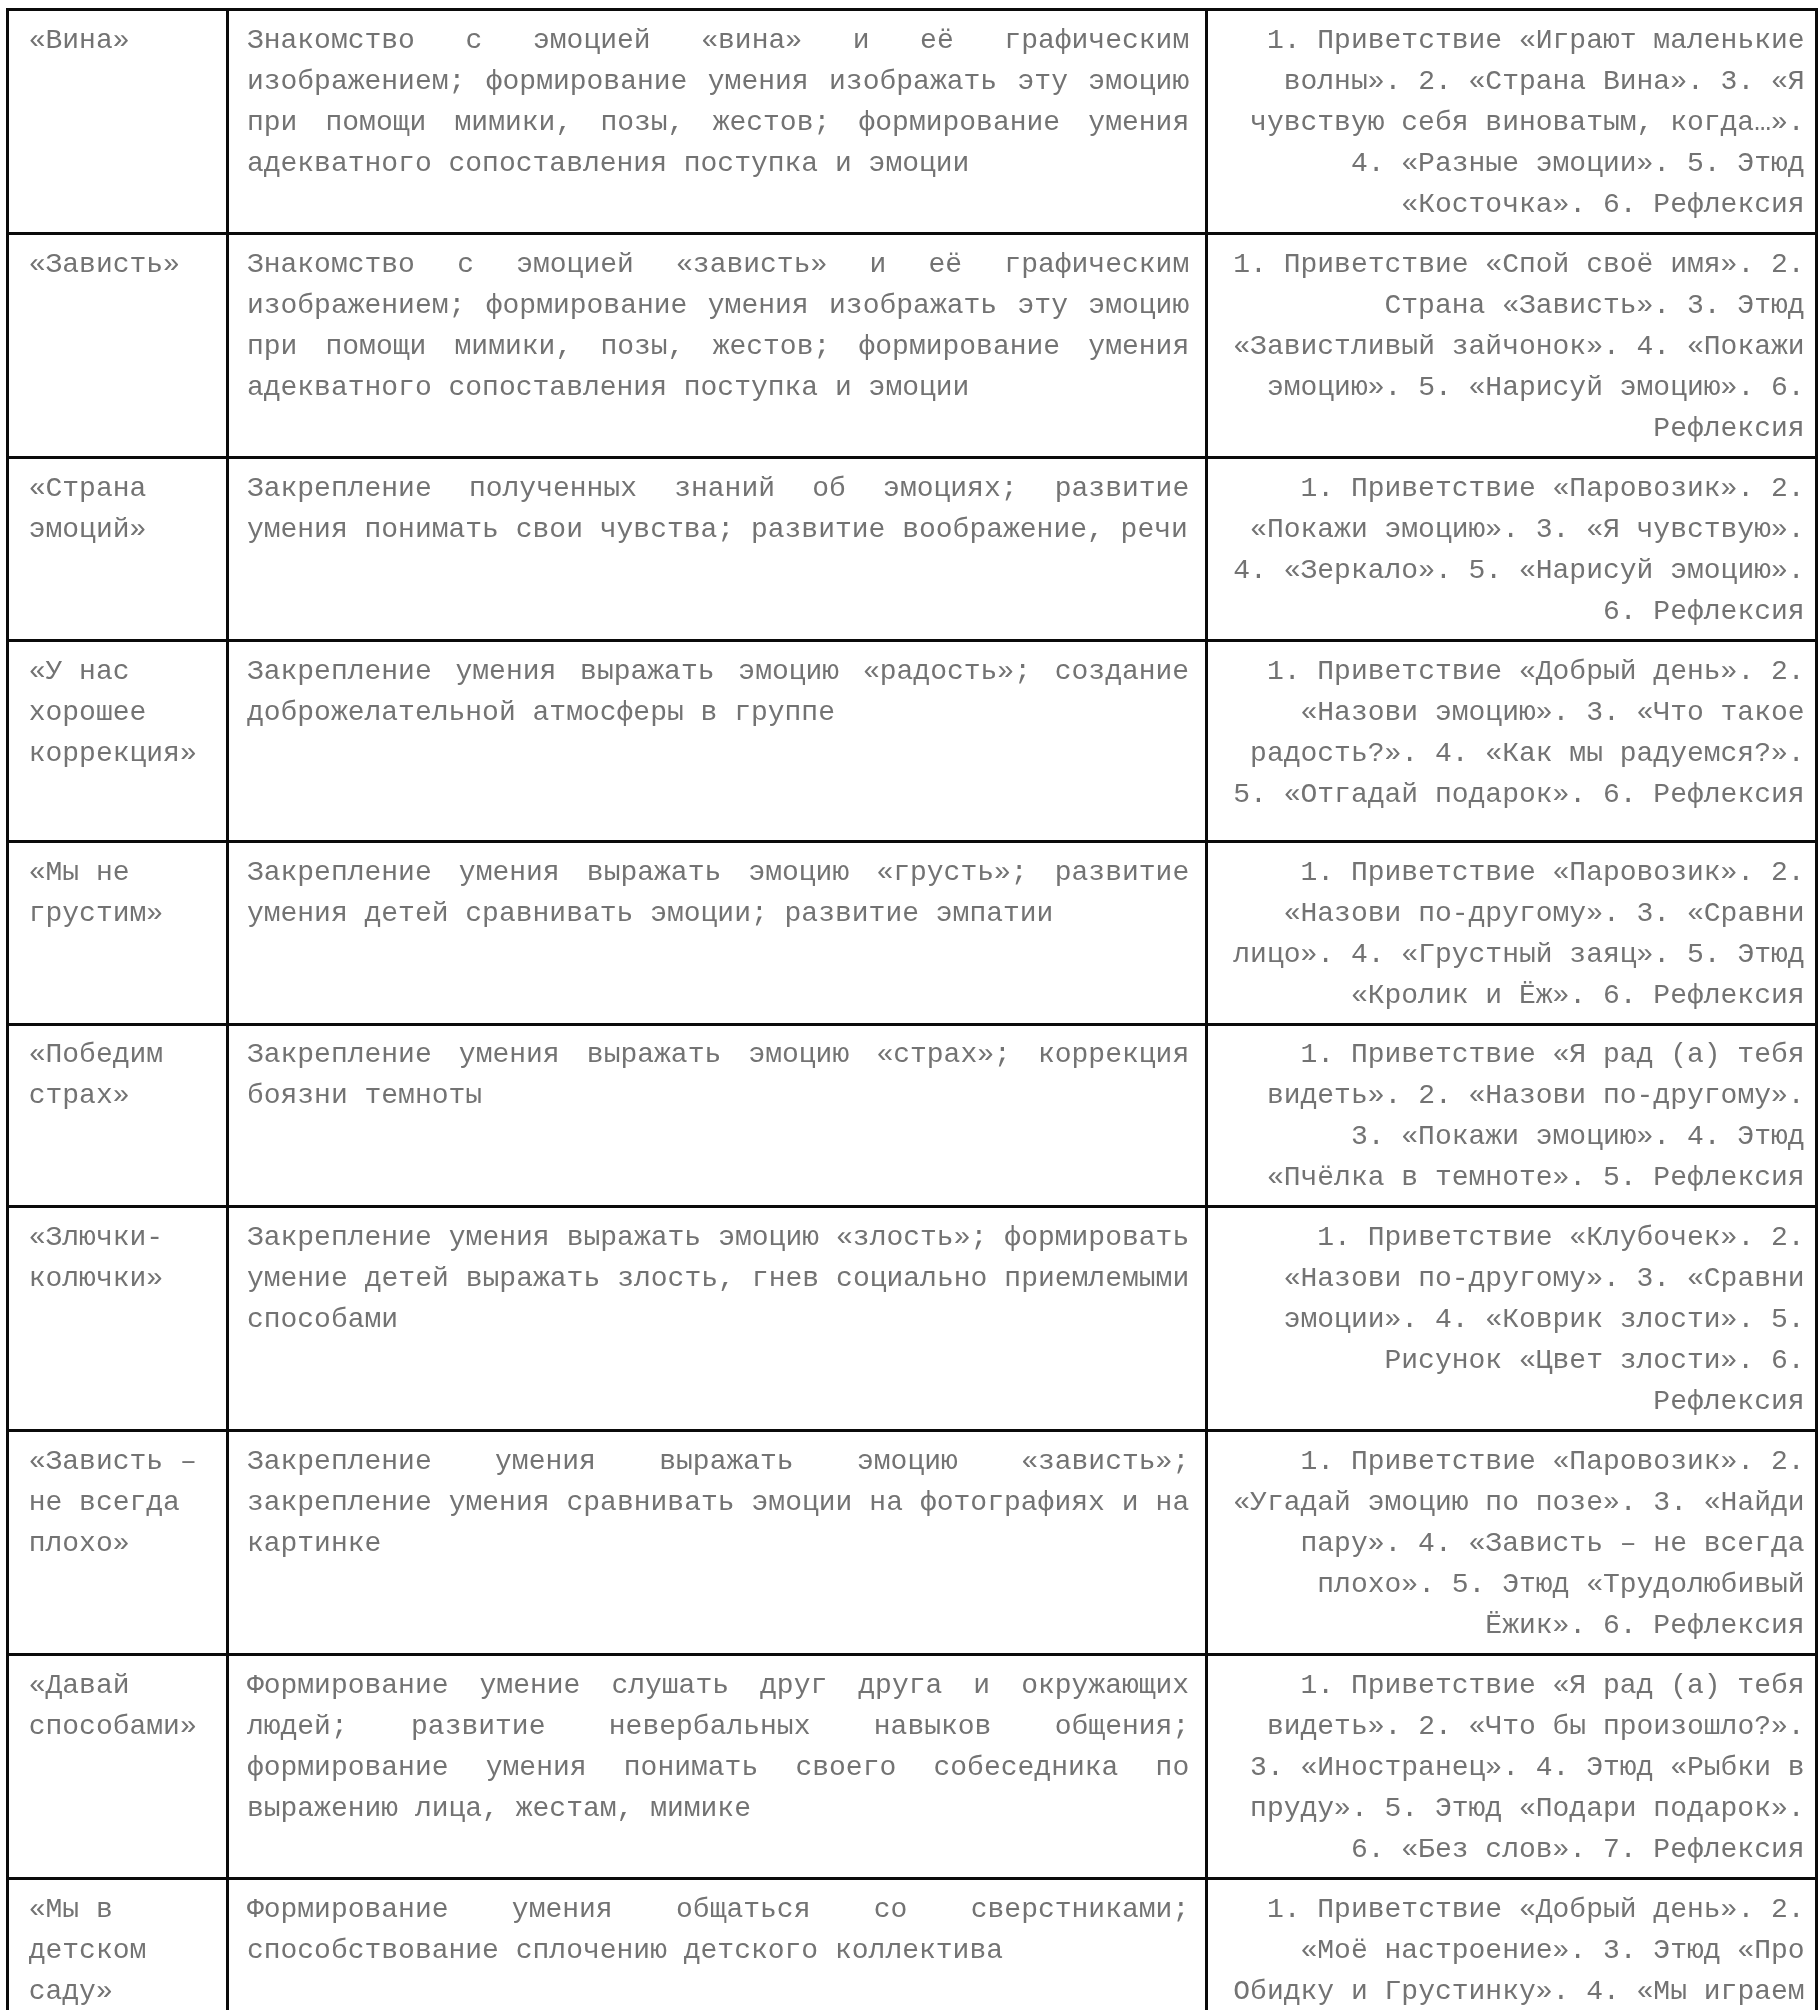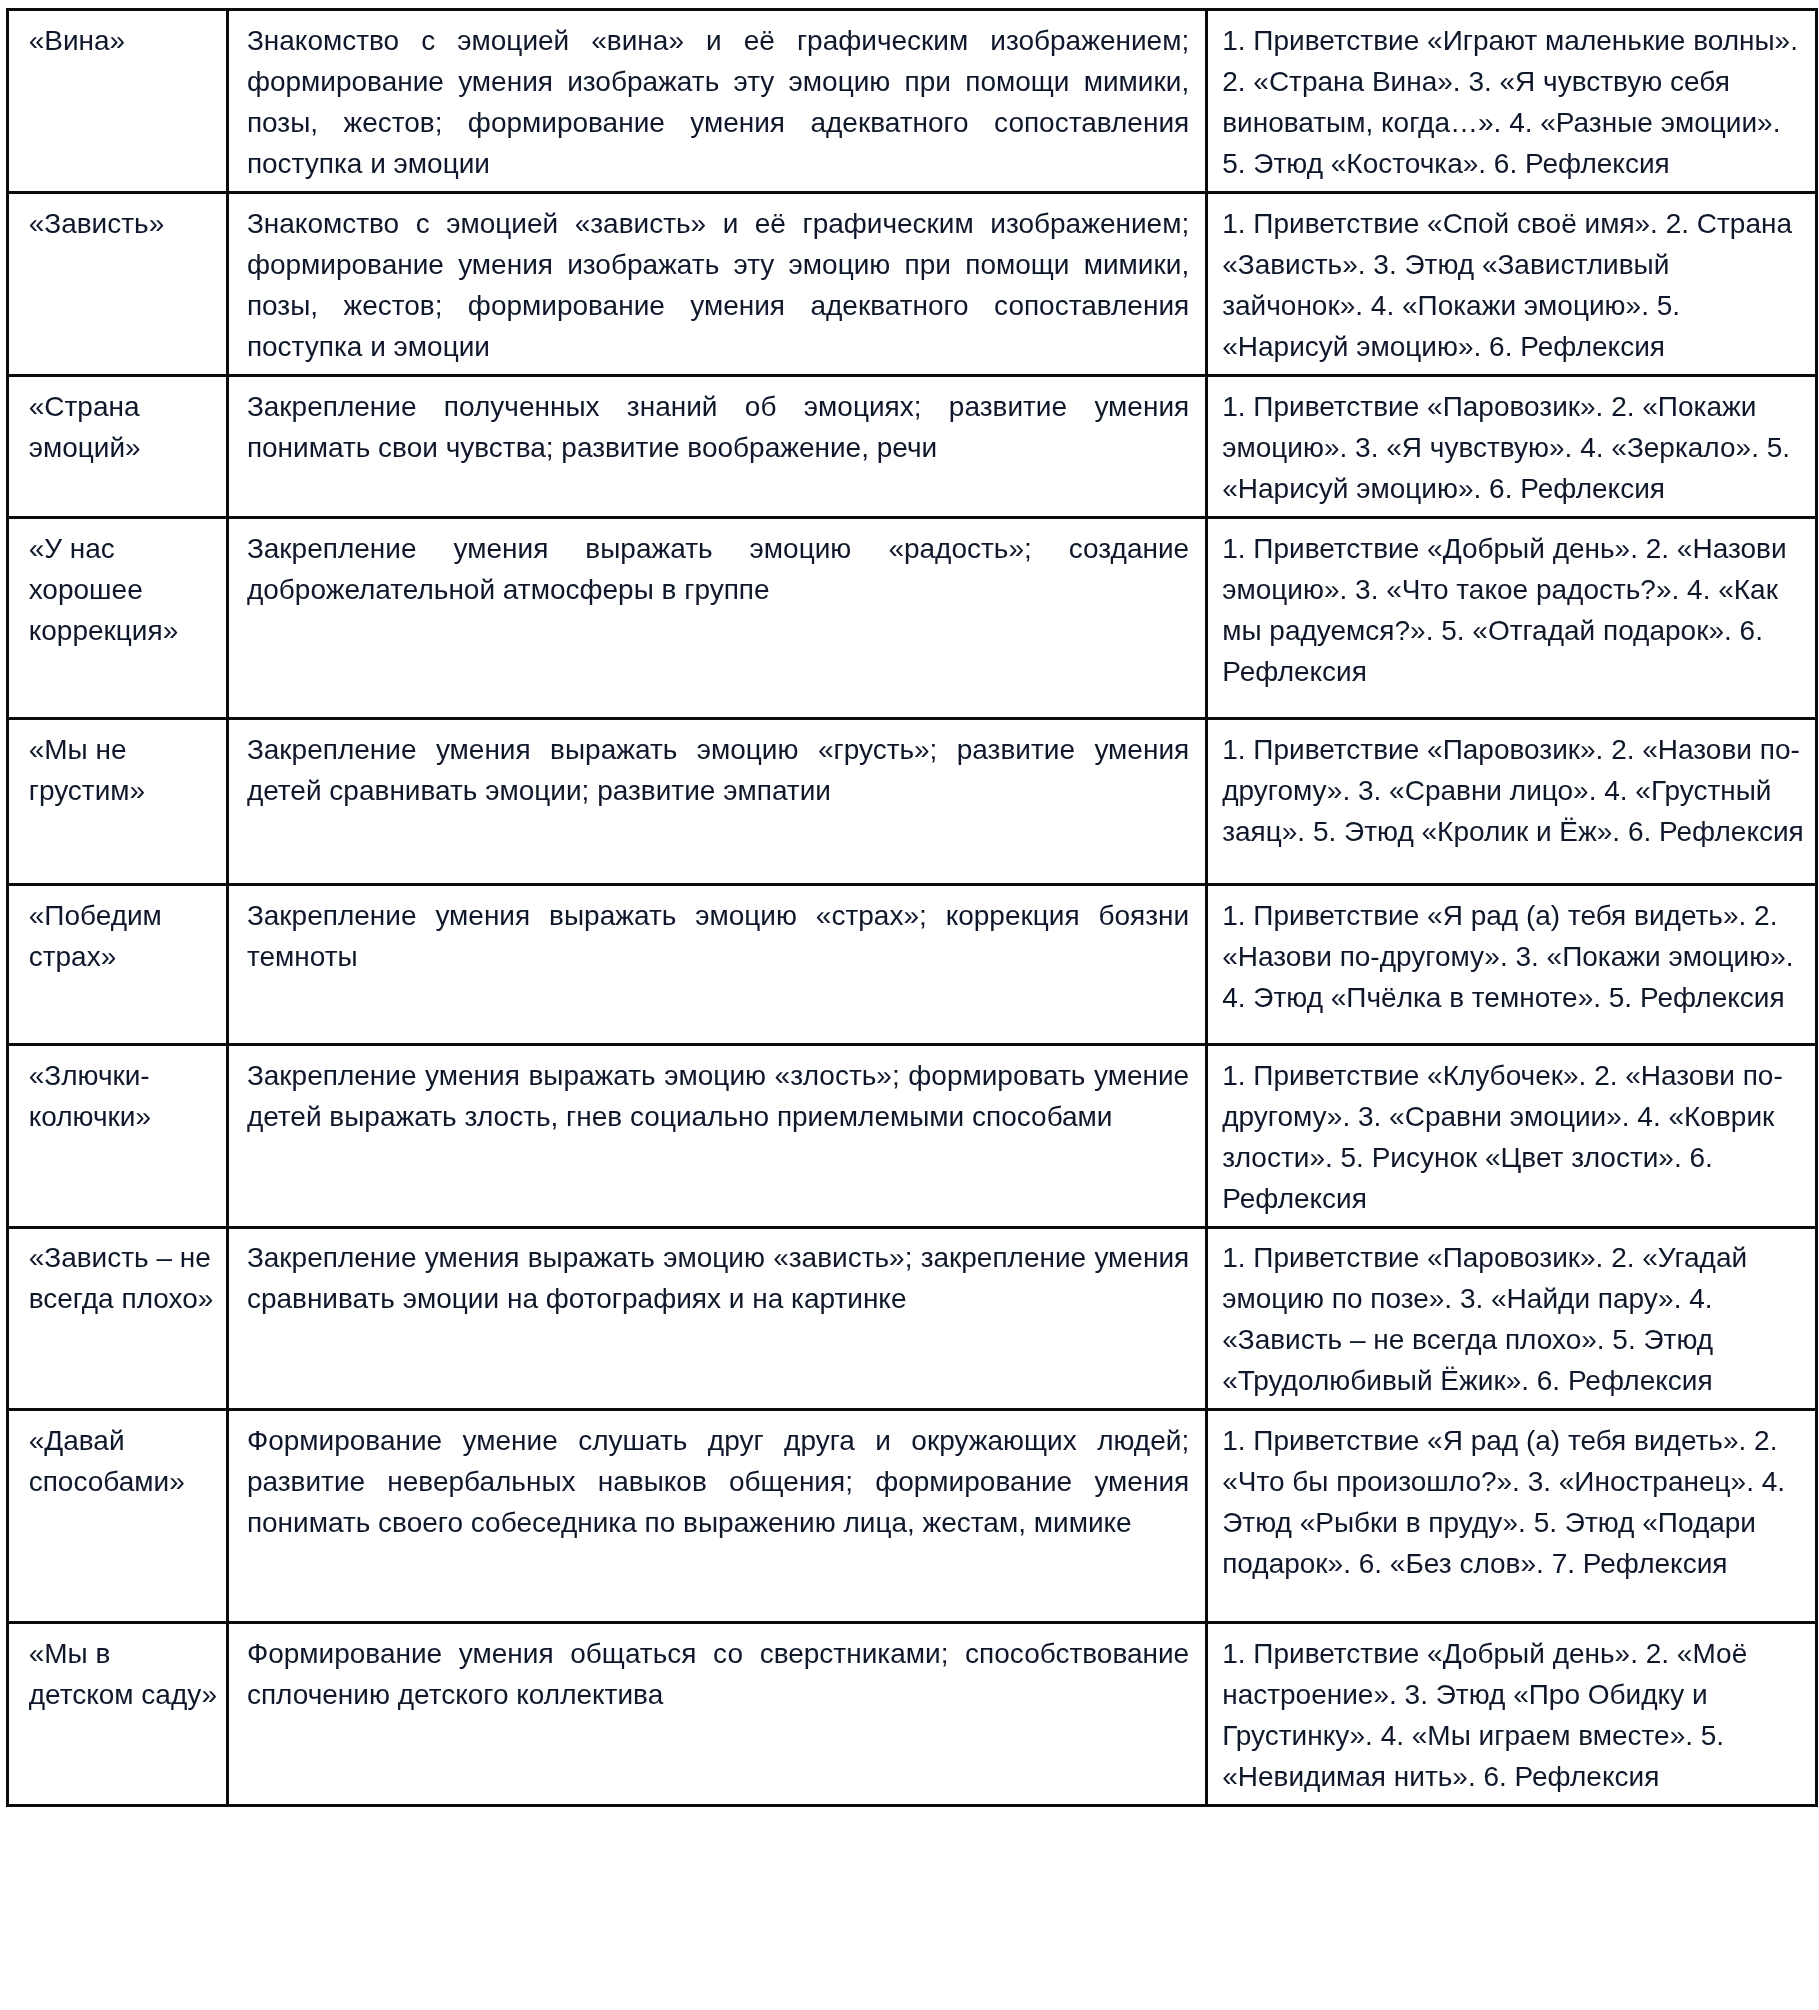--- a/index.html
+++ b/index.html
@@ -7,22 +7,22 @@
     padding: 0;
     background: #ffffff;
   }
   .page {
     position: relative;
     width: 1819px;
     height: 2011px;
     background: #ffffff;
     box-sizing: border-box;
     padding: 8px 4.4px 8px 6.2px;
-    font-family: Liberation Sans, sans-serif;
-    color: #0f172a;
+    font-family: Liberation Mono, monospace;
+    color: #737373;
   }
   table.lessons {
     border-collapse: collapse;
     table-layout: fixed;
     width: 1809px;
     font-size: 28px;
     line-height: 41px;
   }
   table.lessons td {
     border: 3.5px solid #0b0b0b;
@@ -33,21 +33,21 @@
   td.c-title {
     padding: 8.9px 8.9px 7px 19.5px;
     text-align: left;
   }
   td.c-goal {
     padding: 8.9px 16px 7px 17.7px;
     text-align: justify;
   }
   td.c-acts {
     padding: 8.9px 10.6px 7px 14px;
-    text-align: left;
+    text-align: right;
   }
 </style>
 </head>
 <body>
 
 <div class="page">
   <table class="lessons">
     <colgroup>
       <col style="width:220px">
       <col style="width:979px">

